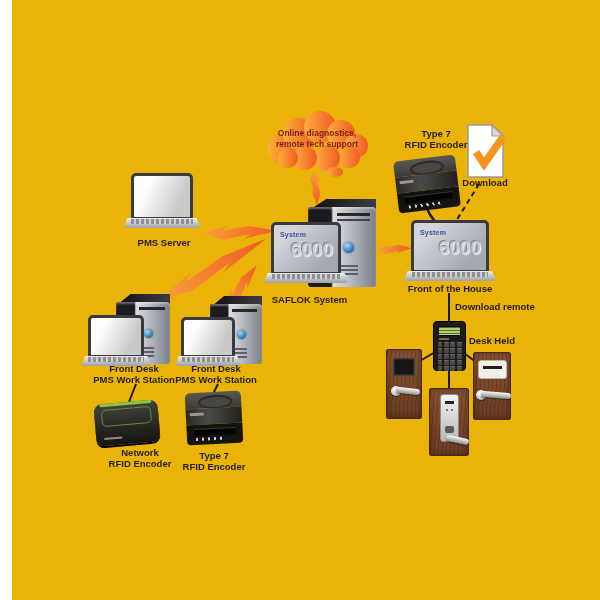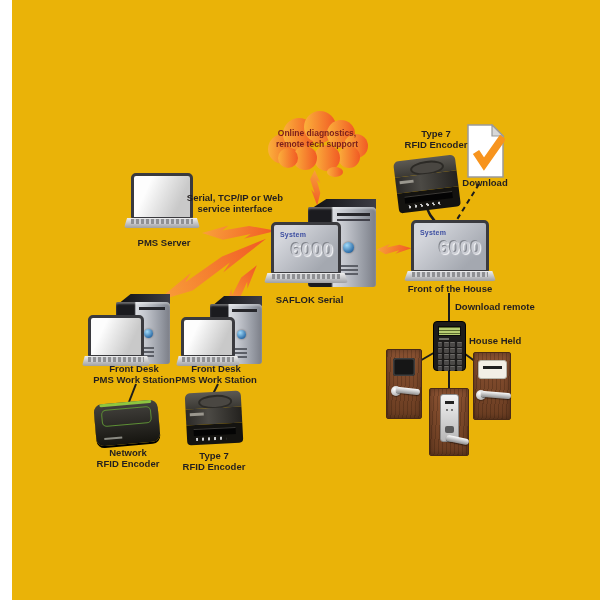--- a/index.html
+++ b/index.html
@@ -156,44 +156,40 @@
   </div>
 
   <div class="laptop" style="left:112px;top:173px;width:76px">
     <div class="lt-screen" style="width:62px;height:46px"></div>
     <div class="lt-base">
         <div class="lt-kb"></div>
       </div>
   </div>
   <div class="lbl" style="left:92px;top:237px;width:120px">PMS Server</div>
 
-  <div class="lbl" style="left:168px;top:192px;width:110px">
-    <div>Serial, TCP/IP or Web</div>
-    <div>service interface</div>
-  </div>
 
   <div class="tower" style="left:296px;top:199px;width:68px;height:88px">
     <div class="tw-top"></div>
     <div class="tw-body">
       <div class="tw-slot"></div>
       <div class="tw-slot2"></div>
       <div class="tw-orb"></div>
       <div class="tw-vent"></div>
     </div>
   </div>
   <div class="laptop" style="left:252px;top:222px;width:84px">
     <div class="lt-screen sys-screen" style="width:70px;height:52px">
       <span class="sys-brand">System</span>
       <span class="sys-model">6000</span>
     </div>
     <div class="lt-base">
         <div class="lt-kb"></div>
       </div>
   </div>
-  <div class="lbl" style="left:240px;top:294px;width:115px">SAFLOK Serial</div>
+  <div class="lbl" style="left:240px;top:294px;width:115px">SAFLOK System</div>
 
   <div class="lbl" style="left:372px;top:128px;width:104px">
     <div>Type 7</div>
     <div>RFID Encoder</div>
   </div>
   <div class="enc7" style="left:384px;top:158px;width:62px;transform:rotate(-7deg)">
     <div class="e7top">
         <div class="e7pad"></div>
       </div>
     <div class="e7mid">
@@ -245,21 +241,21 @@
         <i></i>
         <i></i>
         <i></i>
         <i></i>
         <i></i>
         <i></i>
         <i></i>
         <i></i>
     </div>
   </div>
-  <div class="lbl left" style="left:457px;top:335px;width:60px">House Held</div>
+  <div class="lbl left" style="left:457px;top:335px;width:60px">Desk Held</div>
 
   <div class="door" style="left:374px;top:349px;width:34px;height:68px">
     <div class="reader" style="left:6px;top:8px;width:22px;height:18px"></div>
     <div class="rosette" style="left:4px;top:36px"></div>
     <div class="lever" style="left:9px;top:38px;width:24px;transform:rotate(7deg)"></div>
   </div>
   <div class="door" style="left:417px;top:388px;width:38px;height:66px">
     <div class="plate" style="left:10px;top:5px;width:17px;height:46px">
       <div class="pslot"></div>
       <div class="pdot" style="left:5px;top:14px"></div>
@@ -312,21 +308,21 @@
   <div class="lbl" style="left:149px;top:363px;width:110px">
     <div>Front Desk</div>
     <div>PMS Work Station</div>
   </div>
 
   <div class="encnet" style="left:83px;top:402px;width:64px;height:42px;transform:rotate(-5deg)">
     <div class="engreen"></div>
     <div class="enpad"></div>
     <div class="entag"></div>
   </div>
-  <div class="lbl" style="left:56px;top:447px;width:120px">
+  <div class="lbl" style="left:68px;top:447px;width:120px">
     <div>Network</div>
     <div>RFID Encoder</div>
   </div>
 
   <div class="enc7" style="left:174px;top:392px;width:56px;transform:rotate(-3deg)">
     <div class="e7top">
         <div class="e7pad"></div>
       </div>
     <div class="e7mid">
         <div class="e7tag"></div>

